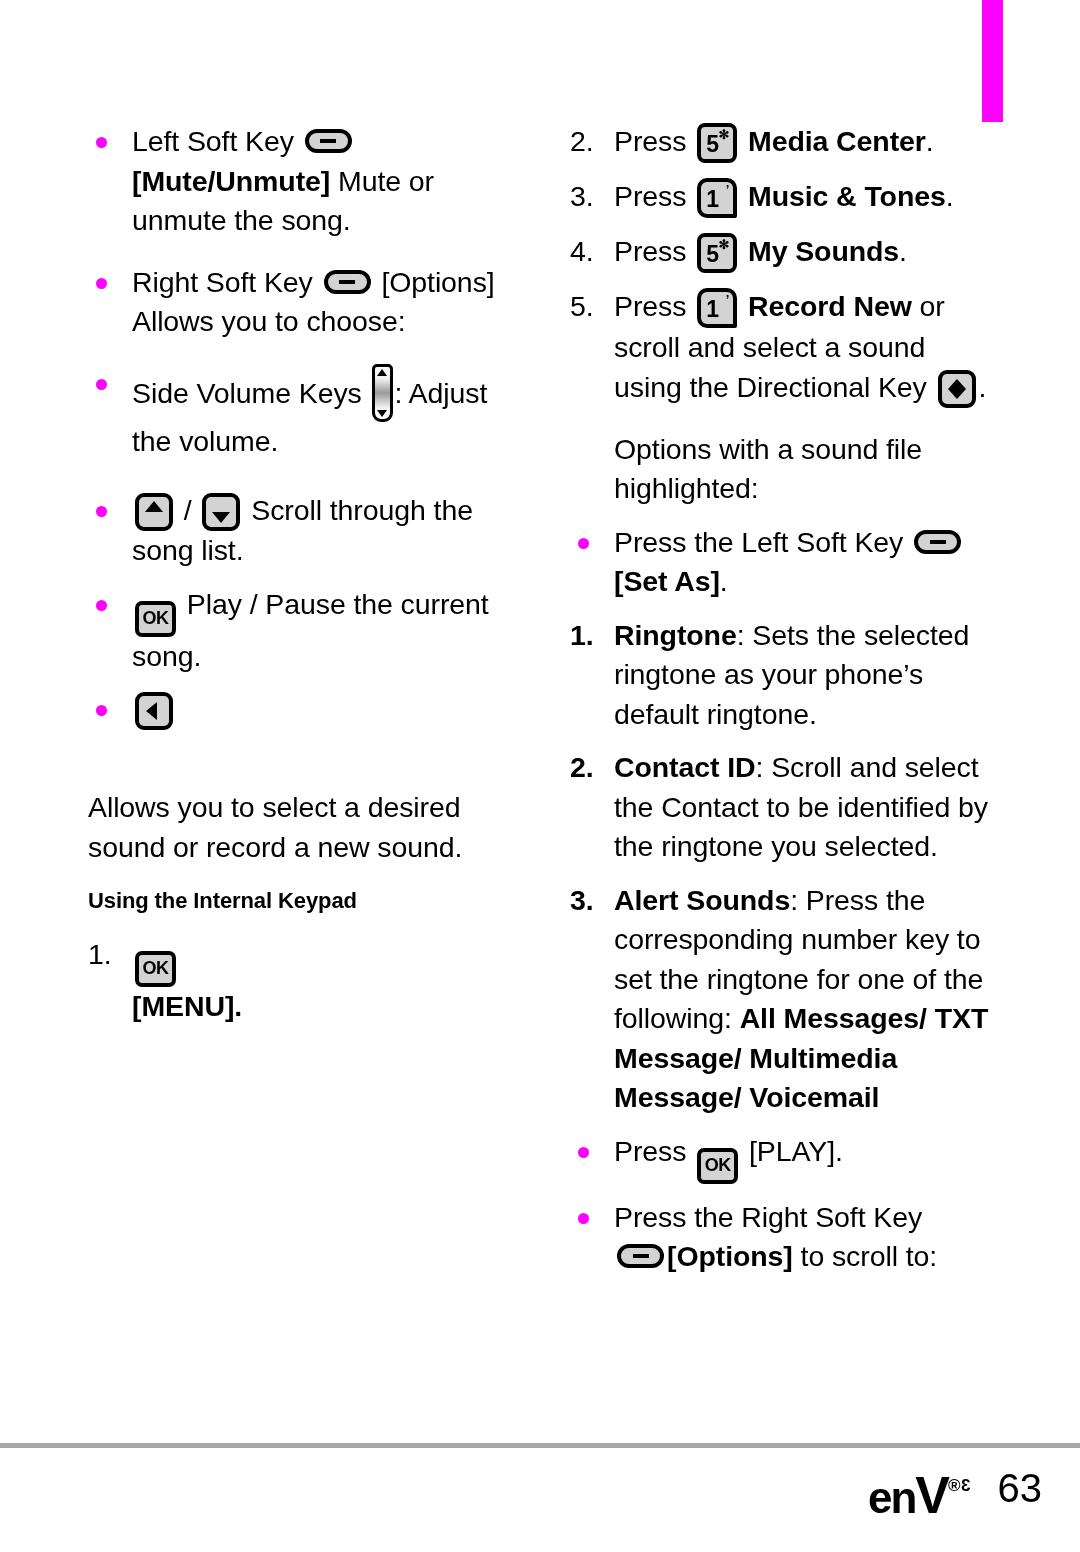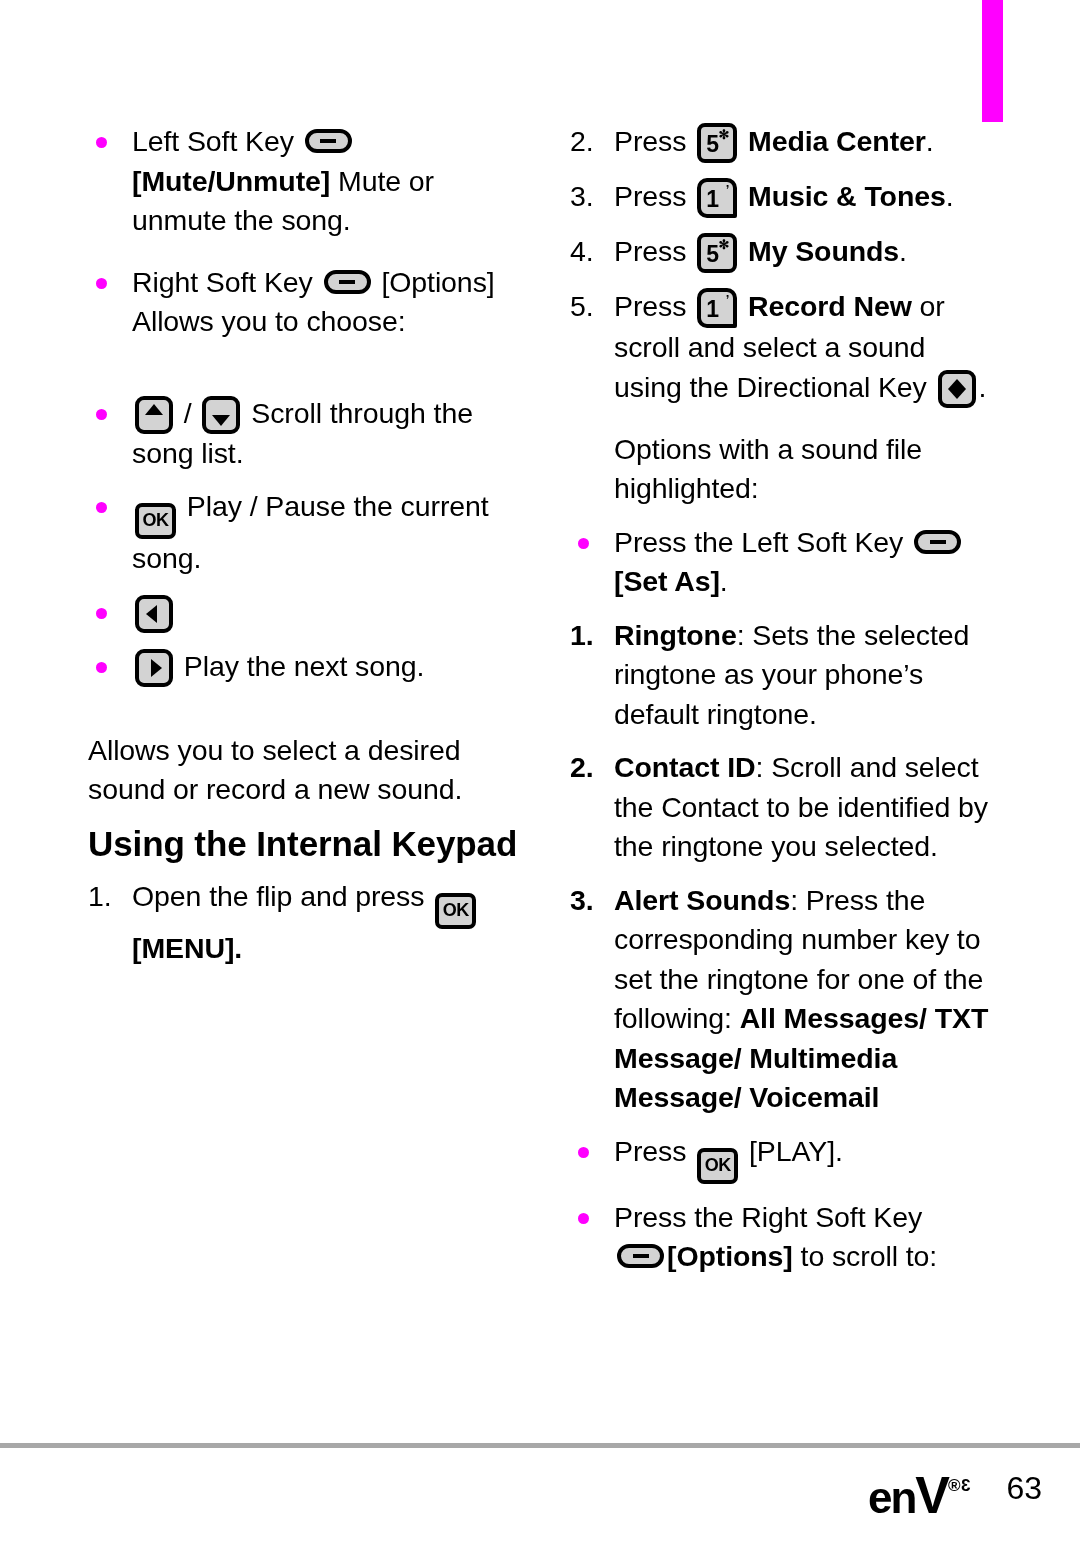--- a/index.html
+++ b/index.html
@@ -70,21 +70,21 @@
   
   .sec-head{
     color:#ff00ff;
     font-size:36px;
     line-height:44px;
     font-weight:normal;
     margin:0;
   }
   .sub-head{
     font-weight:bold;
-    font-size:35px;
+    font-size:22px;
     line-height:39.5px;
   }
 
   
   .ico{
     display:inline-block;
     vertical-align:middle;
     position:relative;
     margin:0 3px;
   }
@@ -215,21 +215,21 @@
   .logo .v{ font-size:52px; }
   .logo .mark{
     font-size:17px;
     vertical-align:22px;
     letter-spacing:0;
   }
   .logo .rev3{ display:inline-block; transform:scaleX(-1); }
   .pageno{
     position:absolute;
     right:38px;top:6px;
-    font-size:32px;
+    font-size:40px;
     line-height:40px;
   }
 </style>
 </head>
 <body>
 
 <div class="tab-marker"></div>
 
 <div class="cols">
 
@@ -247,20 +247,28 @@
     <div class="bullet">
       <span class="dot"></span>
       <span>Right Soft Key</span>
       <span class="ico ico-soft"></span>
       <span>[Options]</span><br>
       <span>Allows you to choose:</span><br>
     </div>
 
     <div class="spacer-m"></div>
 
+    <div class="bullet">
+      <span class="dot"></span>
+      <span>Side Volume Keys</span>
+      <span class="ico ico-vol">
+        <span class="tri tri-up"></span>
+        <span class="tri tri-dn"></span>
+      </span><span>: Adjust the volume.</span>
+    </div>
 
     <div class="spacer-l"></div>
 
     <div class="bullet">
       <span class="dot"></span>
       <span class="ico ico-key">
         <span class="tri tri-up"></span>
       </span>
       <span>/</span>
       <span class="ico ico-key">
@@ -281,44 +289,37 @@
 
     <div class="bullet">
       <span class="dot"></span>
       <span class="ico ico-key">
         <span class="tri tri-lf"></span>
       </span>
     </div>
 
     <div class="spacer-s"></div>
 
-    <div class="bullet">
-      <span class="dot"></span>
-      <span class="ico ico-key">
-        <span class="tri tri-rt"></span>
-      </span>
-      <span>Play the next song.</span>
-    </div>
 
     <div class="spacer-l"></div>
 
 
     <div class="spacer-s"></div>
 
     <div class="para">Allows you to select a desired sound or record a new sound.</div>
 
     <div class="spacer-s"></div>
 
     <div class="sub-head">Using the Internal Keypad</div>
 
     <div class="spacer-s"></div>
 
     <div class="numitem">
       <span class="num">1.</span>
-      <span>Open the flip and press </span><span class="ico ico-key ico-ok"><span>OK</span></span><br>
+      <span class="ico ico-key ico-ok"><span>OK</span></span><br>
       <span class="b">[MENU].</span>
     </div>
 
   </div>
 
   <div class="col col-right">
 
     <div class="numitem">
       <span class="num">2.</span>
       <span>Press </span><span class="ico ico-num ico-num5"><span class="dig">5</span><span class="sup">✻</span></span>

